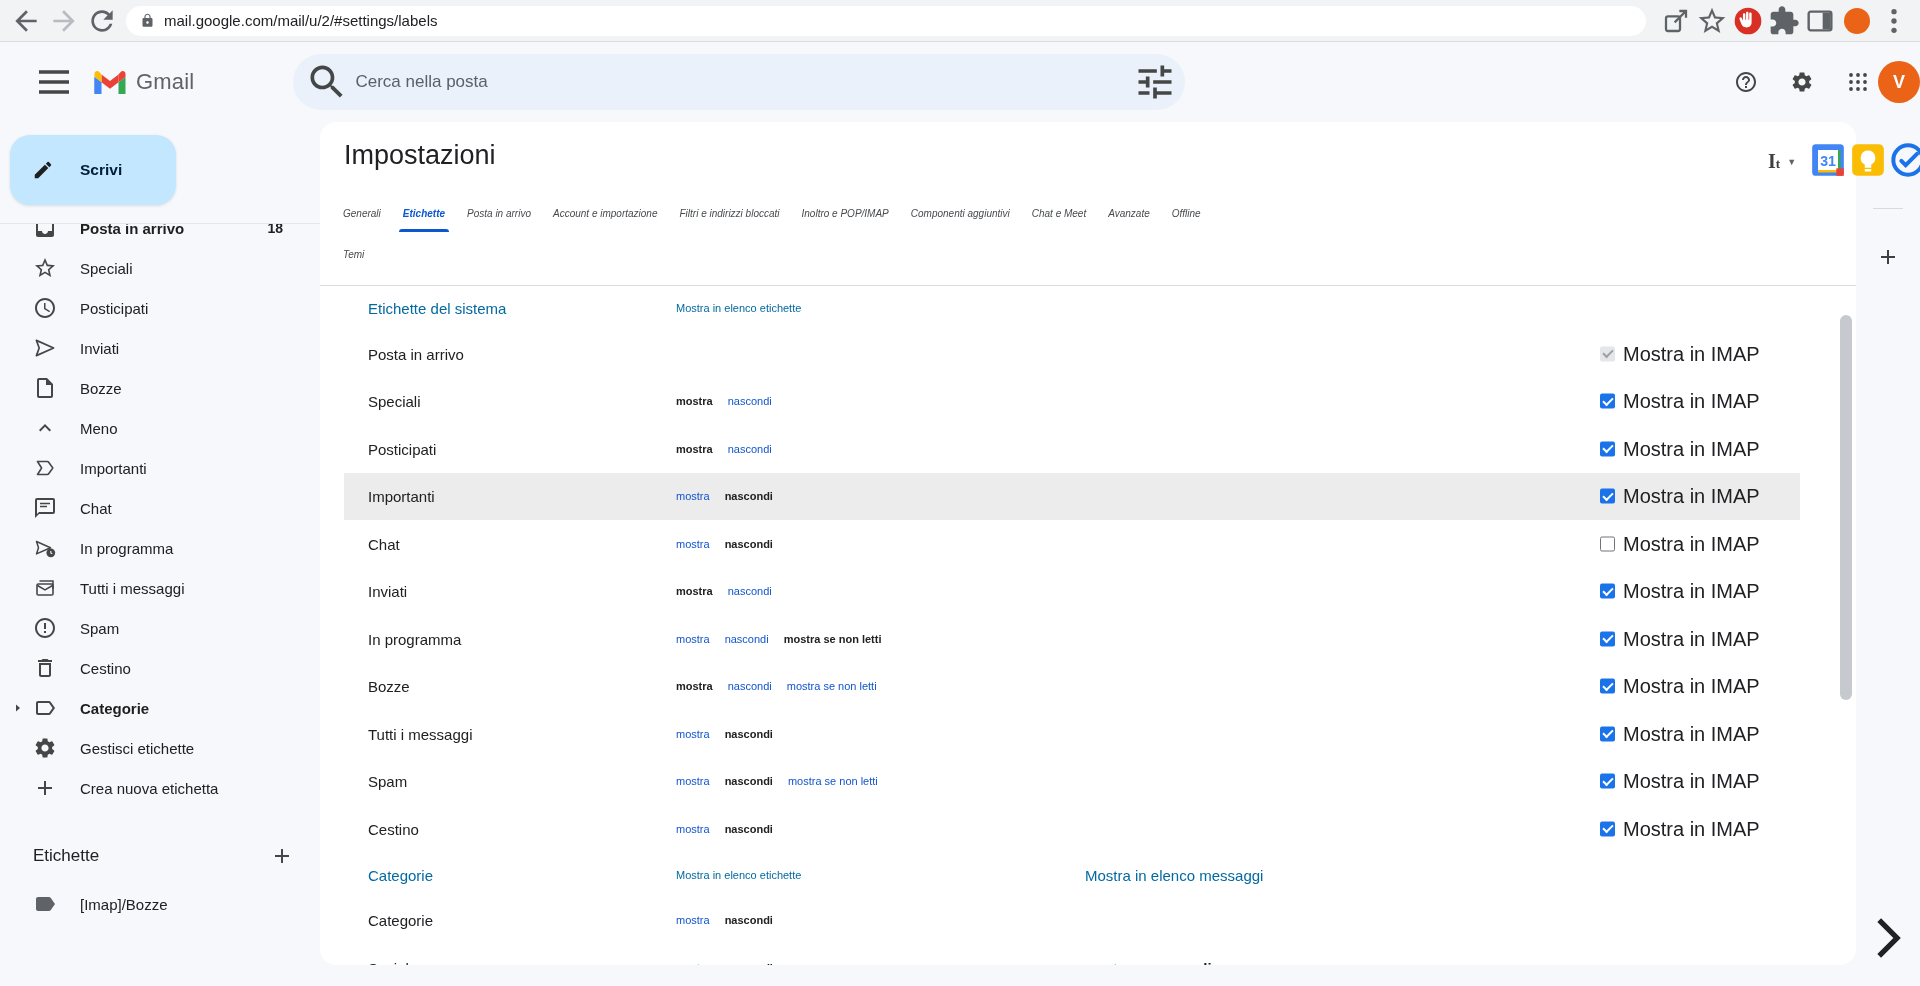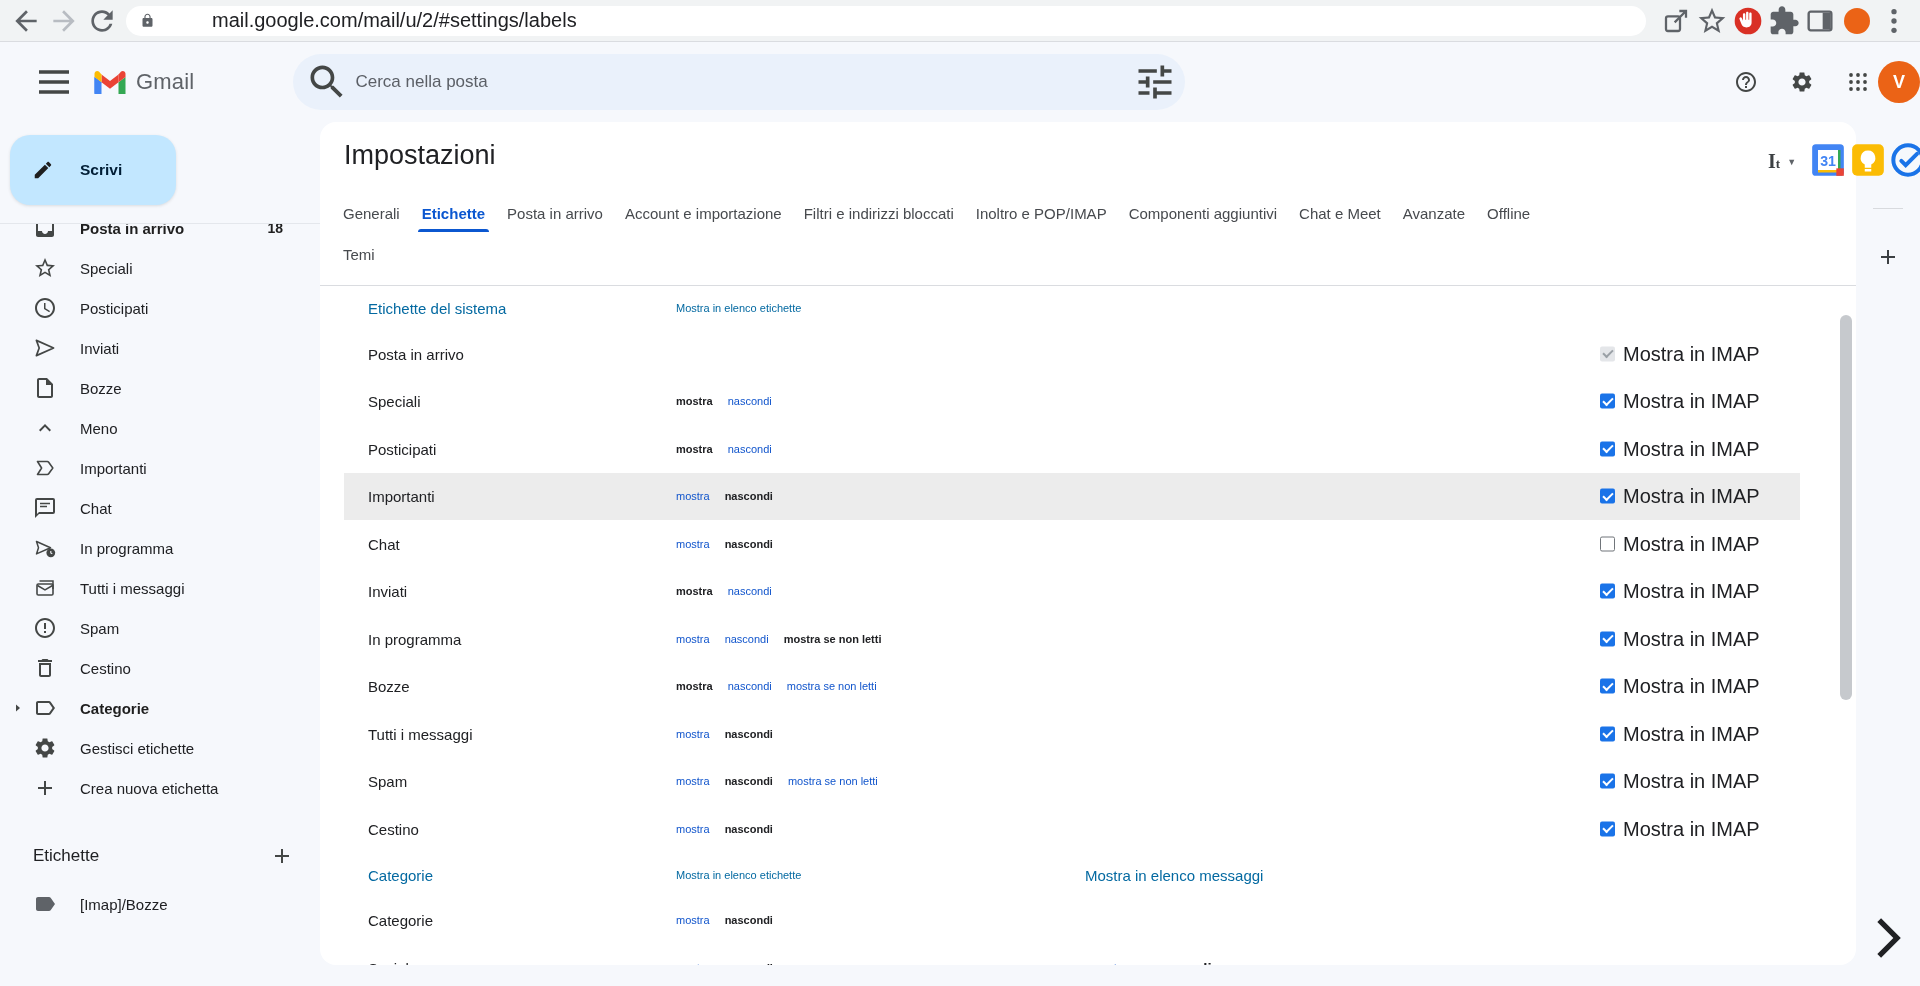--- a/index.html
+++ b/index.html
@@ -10,21 +10,21 @@
   .browser-bar { height:42px; background:#f1f3f4; display:flex; align-items:center;
     padding:0 10px; border-bottom:1px solid #dadce0; }
   .tb-btn { width:32px; height:32px; display:flex; align-items:center; justify-content:center;
     color:#5f6368; flex:0 0 auto; cursor:pointer; border-radius:50%; }
   .tb-btn svg { width:20px; height:20px; }
   .tb-btn.dis { color:#b8bcc2; }
   .omnibox { flex:1; height:30px; background:#fff; border-radius:15px; margin:0 14px 0 8px;
     display:flex; align-items:center; padding:0 14px; min-width:0; }
   .omnibox .lock { width:15px; height:15px; color:#5f6368; margin-right:9px; flex:0 0 auto; }
   .omnibox .lock svg { width:15px; height:15px; display:block; }
-  .url { font-size:20px; color:#202124; white-space:nowrap;margin-left:48px; }
+  .url { font-size:15px; color:#202124; white-space:nowrap; }
   .tb-right { display:flex; align-items:center; gap:4px; flex:0 0 auto; }
   .tb-right .tb-btn svg { width:21px; height:21px; }
   .profile-dot { width:26px; height:26px; border-radius:50%; margin:0 4px; }
 
   
   .app { position:relative; height:944px; background:#f6f8fc; }
 
   
   .gm-header { position:absolute; top:0; left:0; right:0; height:80px; display:flex; align-items:center; }
   .hamburger { margin-left:34px; width:40px; height:40px; border-radius:50%; display:flex;
@@ -77,22 +77,22 @@
   .label-item .nav-ico { color:#5f6368; }
 
   
   .card { position:absolute; left:320px; top:0; width:1536px; height:843px; background:#fff;
     border-radius:16px; overflow:hidden; }
   .settings-title { position:absolute; left:24px; top:18px; font-size:27px; color:#202124; }
   .input-tools { position:absolute; left:1448px; top:28px; display:flex; align-items:center;
     cursor:pointer; }
   .tabs-row1 { position:absolute; left:23px; top:72px; height:38px; display:flex; gap:22px; }
   .tabs-row2 { position:absolute; left:23px; top:114px; height:36px; display:flex; gap:22px; }
-  .tab { position:relative; display:flex; align-items:center; font-size:15px; color:#474a4e;
-    white-space:nowrap; cursor:pointer; }
+  .tab { position:relative; display:flex; align-items:center; font-size:10px; color:#474a4e;
+    white-space:nowrap; cursor:pointer;font-style:italic; }
   .tab.active { color:#0b57d0; font-weight:600; }
   .tab.active::after { content:""; position:absolute; left:-4px; right:-4px; bottom:0; height:3px;
     background:#0b57d0; border-radius:3px 3px 0 0; }
   .tabs-divider { position:absolute; top:163px; left:0; right:0; border-top:1px solid #dadce0; }
 
   .table { position:absolute; top:164px; left:0; right:0; bottom:0; }
   .t-header { position:relative; height:44px; margin:0 56px 0 24px; }
   .t-row { position:relative; height:47.5px; margin:0 56px 0 24px; }
   .t-row.hl { background:#ececec; }
   .c1 { position:absolute; left:24px; top:50%; transform:translateY(-50%); font-size:15px; white-space:nowrap; }

